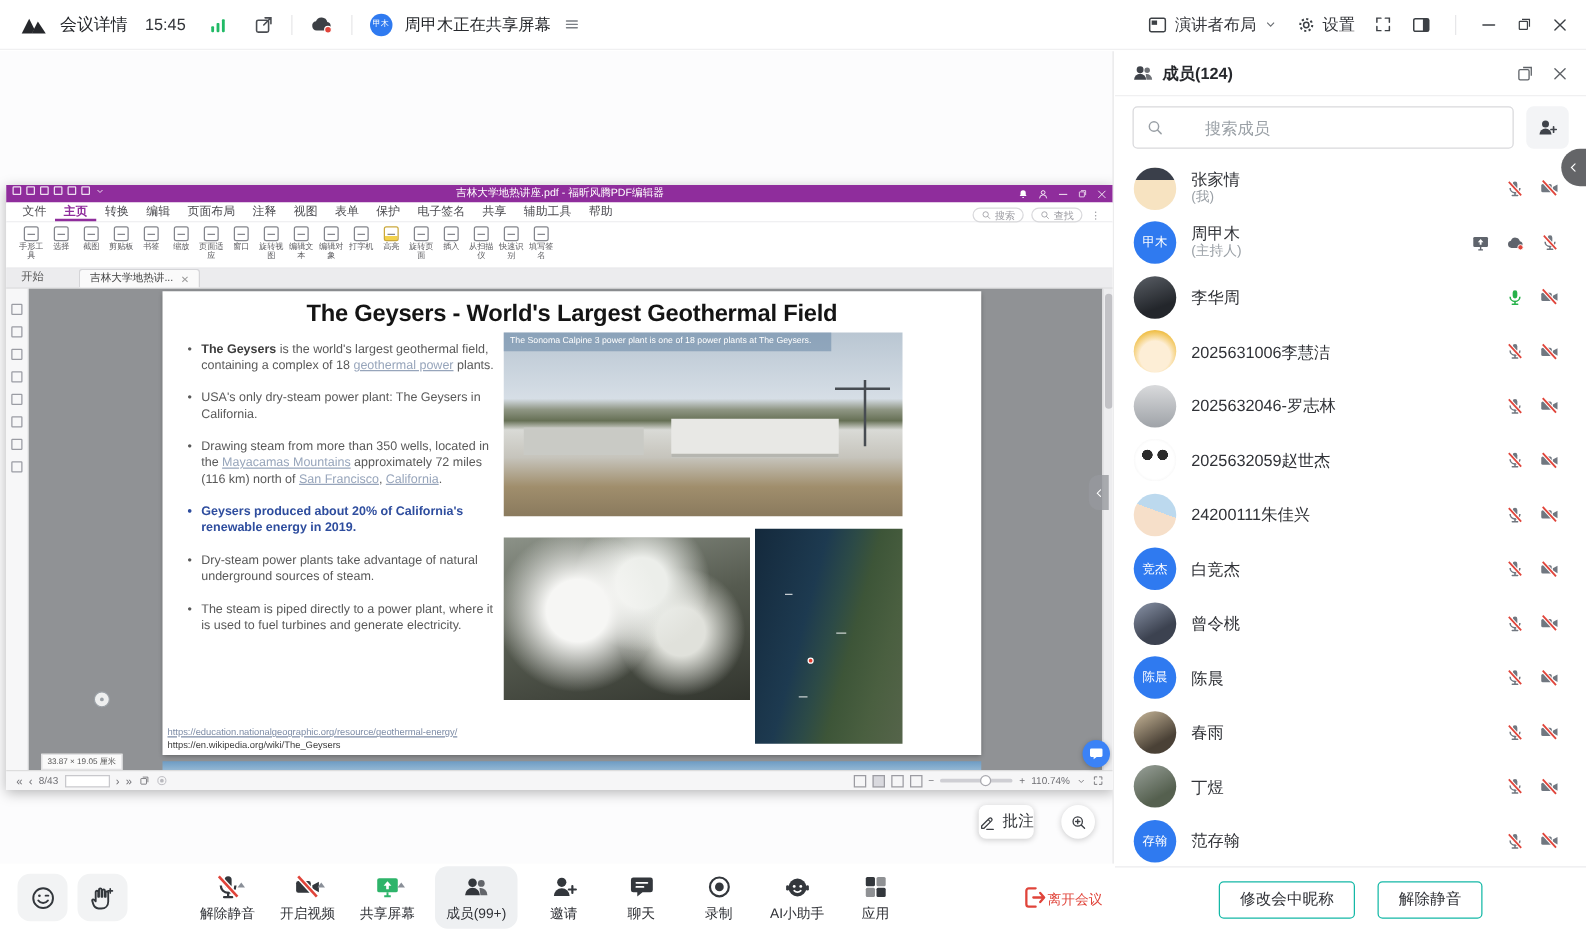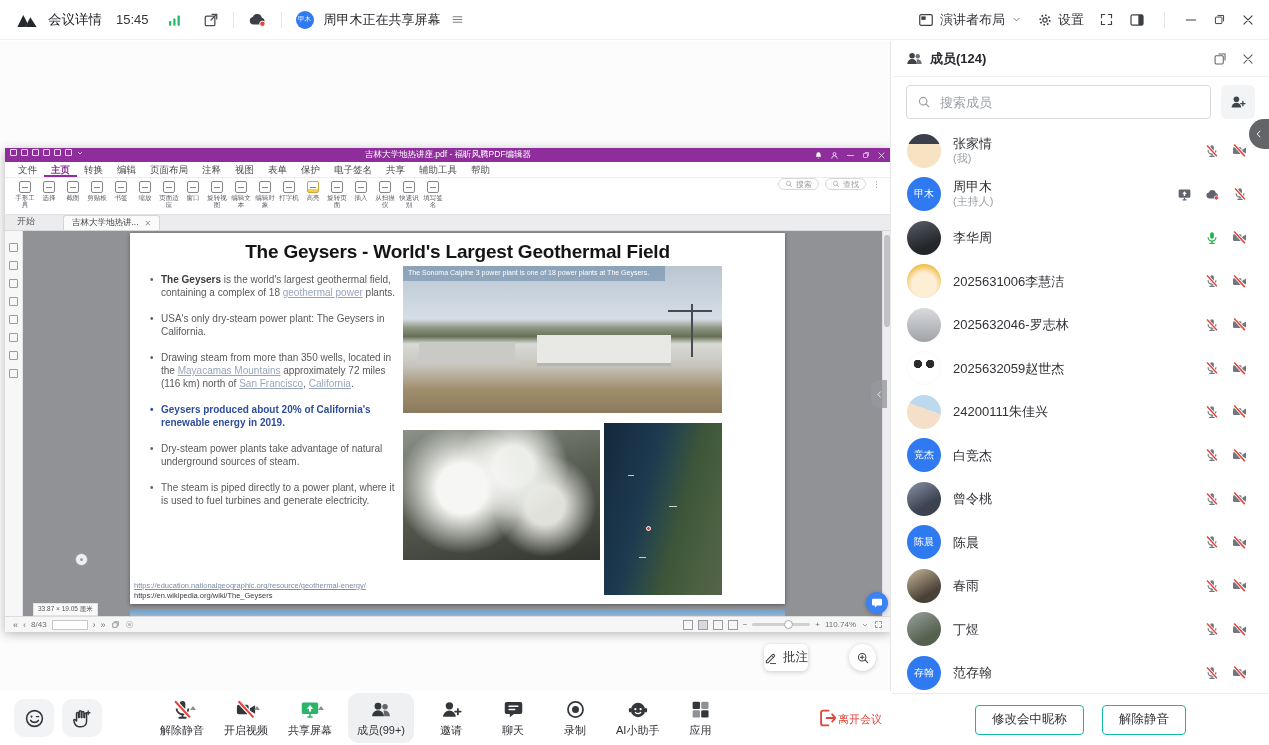--- a/index.html
+++ b/index.html
@@ -102,41 +102,41 @@
   .mspeck{position:absolute;background:rgba(255,255,255,.75);}
   .nextstrip{position:absolute;left:107px;top:378px;width:655px;height:11px;
     background:linear-gradient(180deg,#6d9cc4,#a9c6dc);}
   .sizelabel{position:absolute;left:10px;top:372px;background:#fafafa;border:1px solid #e2e2e4;
     font-size:6.5px;color:#555;padding:1px 4px;z-index:3;}
   .tinycircle{position:absolute;left:52px;top:322px;width:13px;height:13px;border-radius:50%;
     border:1.4px solid #9aa0a6;background:rgba(255,255,255,.85);}
   .tinycircle::after{content:"";position:absolute;left:4px;top:4px;width:3px;height:3px;border-radius:50%;background:#9aa0a6;}
 
   
-  .annot-pill{position:absolute;left:764px;top:603px;width:44px;height:27px;border-radius:6px;background:#fff;
+  .annot-pill{position:absolute;left:783px;top:603px;width:44px;height:27px;border-radius:6px;background:#fff;
     box-shadow:0 1px 5px rgba(0,0,0,.2);display:flex;align-items:center;justify-content:center;gap:5px;z-index:8;}
   .annot-pill b{font-size:12.5px;color:#2f3237;font-weight:normal;}
   .zoom-circle{position:absolute;left:849px;top:603px;width:27px;height:27px;border-radius:50%;background:#fff;
     box-shadow:0 1px 5px rgba(0,0,0,.2);display:flex;align-items:center;justify-content:center;z-index:8;}
   .foxhandle{position:absolute;left:871px;top:339px;width:16px;height:28px;background:rgba(150,152,158,.8);
     border-radius:8px 0 0 8px;display:flex;align-items:center;justify-content:center;color:#fff;font-size:10px;z-index:8;}
   .bluedot{position:absolute;left:866px;top:551px;width:22px;height:22px;border-radius:50%;background:#3b82f6;
     box-shadow:0 1px 4px rgba(0,0,0,.25);display:flex;align-items:center;justify-content:center;z-index:9;}
 
   
   .panel{position:absolute;left:892px;top:41px;width:377px;height:704px;background:#fff;
          display:flex;flex-direction:column;z-index:10;}
   .phead{height:36px;border-bottom:1px solid #f0f0f1;display:flex;align-items:center;padding:0 14px;gap:7px;}
   .phead-title{font-size:13px;font-weight:bold;color:#26282c;}
   .phead-icons{margin-left:auto;display:flex;align-items:center;gap:14px;}
   .searchrow{height:50px;display:flex;align-items:center;padding:0 14px;gap:10px;}
   .searchbox{flex:1;height:34px;border:1px solid #d9d9dc;border-radius:4px;display:flex;align-items:center;
              gap:7px;padding:0 10px;background:#fff;}
   .searchbox input{border:none;outline:none;flex:1;font-size:13px;color:#333;background:transparent;
-                   font-family:"Liberation Sans","DejaVu Sans",sans-serif;}
+                   font-family:"Liberation Sans","DejaVu Sans",sans-serif;margin-left:24px;}
   .searchbox input::placeholder{color:#9aa0a6;}
   .addbtn{width:34px;height:34px;border-radius:6px;background:#f3f4f6;display:flex;align-items:center;justify-content:center;}
   .mlist{flex:1;overflow:hidden;padding-top:2px;}
   .mrow{height:43.5px;display:flex;align-items:center;padding:0 22px 0 15px;}
   .avatar{width:34px;height:34px;border-radius:50%;flex:none;}
   .av-blue{background:#2f7af0;color:#fff;font-size:10px;display:flex;align-items:center;justify-content:center;}
   .p0{background:linear-gradient(180deg,#3a3f4a 0 30%,#f7e3c1 30%),radial-gradient(circle,#f2dcb4,#cfa873);}
   .p2{background:linear-gradient(160deg,#5a5f66,#23262b 70%);}
   .p3{background:radial-gradient(circle at 50% 62%,#fdeed6 0 45%,#f0c04a 75%,#d6892e 100%);}
   .p4{background:linear-gradient(180deg,#d9dadc,#9fa3a8);}
@@ -440,21 +440,21 @@
           <span class="pmi">页面布局</span>
           <span class="pmi">注释</span>
           <span class="pmi">视图</span>
           <span class="pmi">表单</span>
           <span class="pmi">保护</span>
           <span class="pmi">电子签名</span>
           <span class="pmi">共享</span>
           <span class="pmi">辅助工具</span>
           <span class="pmi">帮助</span>
         </div>
-      <div class="pm-right" style="position:absolute;right:4px;top:28px;height:16px;z-index:2">
+      <div class="pm-right" style="position:absolute;right:4px;top:16px;height:16px;z-index:2">
         <span class="pill">
           <svg class="ic" width="8" height="8" color="#9a9aa0">
               <use href="#s-search"></use>
             </svg>
           <span>搜索</span>
         </span>
         <span class="pill">
           <svg class="ic" width="8" height="8" color="#9a9aa0">
               <use href="#s-search"></use>
             </svg>

